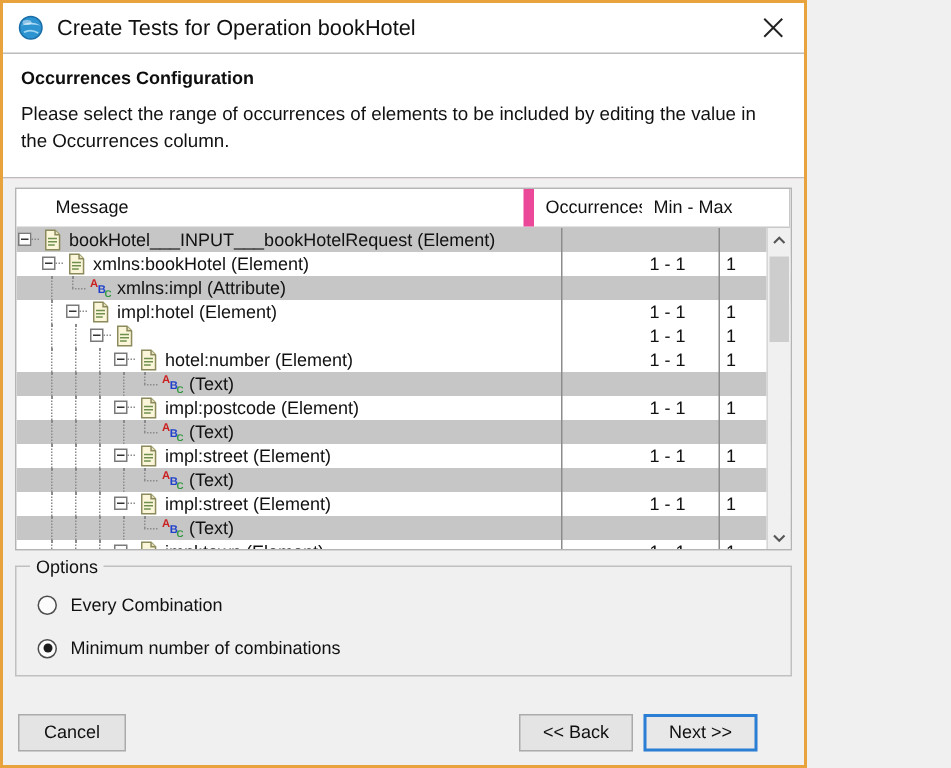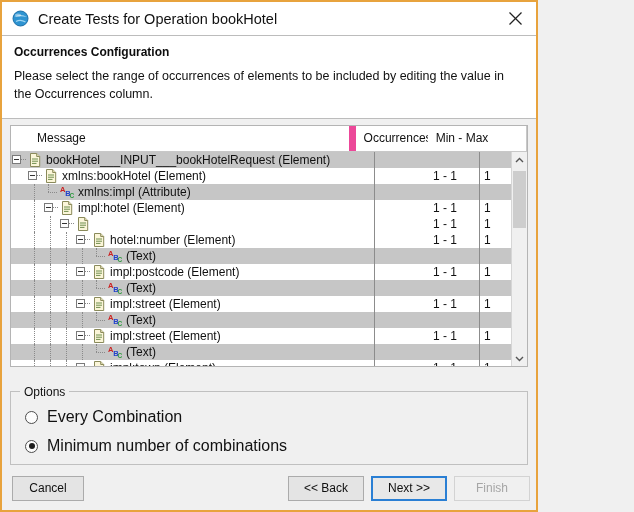--- a/index.html
+++ b/index.html
@@ -246,21 +246,21 @@
     position: absolute;
     left: 1px;
     top: 19px;
     width: 13px;
     height: 57px;
     background: #cdcdcd;
     cursor: pointer;
   }
   
   .groupbox {
-    margin-top: 24px;
+    margin-top: 10px;
     position: relative;
     border: 1px solid #c0c0c0;
     height: 74px;
     box-sizing: border-box;
     background: #f0f0f0;
     text-align: right;
   }
   .group-title {
     position: absolute;
     top: -7px; left: 9px;
@@ -290,31 +290,31 @@
   }
   .radio.checked::after {
     content: "";
     position: absolute;
     left: 2.5px; top: 2.5px;
     width: 6px; height: 6px;
     border-radius: 50%;
     background: #1c1c1c;
   }
   .radio-label {
-    font-size: 16px;
+    font-size: 12px;
     color: #111;
   }
   
   .footer {
     flex: 0 0 auto;
     height: 44px;
     box-sizing: border-box;
     display: flex;
     align-items: center;
-    padding: 0 6px 0 10px;
+    padding: 0 24px 0 10px;
     background: #f0f0f0;
   }
   .btn {
     height: 25px;
     min-width: 72px;
     padding: 0 13px;
     font-size: 12px;
     font-family: "Liberation Sans", sans-serif;
     color: #101010;
     background: #e4e4e4;
@@ -773,16 +773,15 @@
     </div>
   </div>
 
   <div class="footer">
     <button class="btn">Cancel</button>
     <span class="spacer"></span>
     <button class="btn wide">&lt;&lt; Back</button>
     <span class="gap"></span>
     <button class="btn wide focused">Next &gt;&gt;</button>
     <span class="gap"></span>
-    <button class="btn wide disabled">Finish</button>
   </div>
 
 </div>
 
 </body></html>

